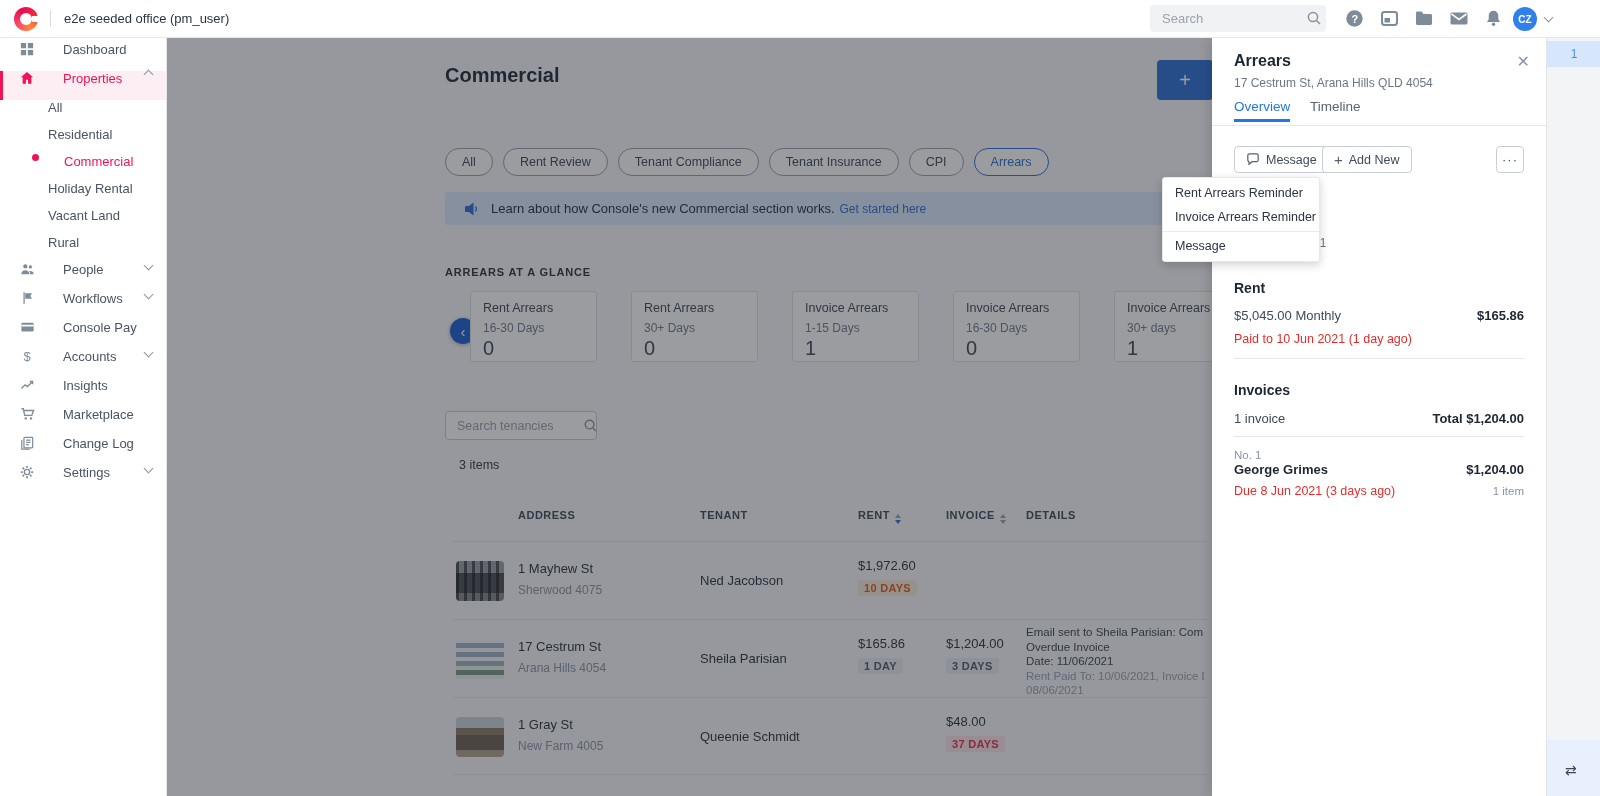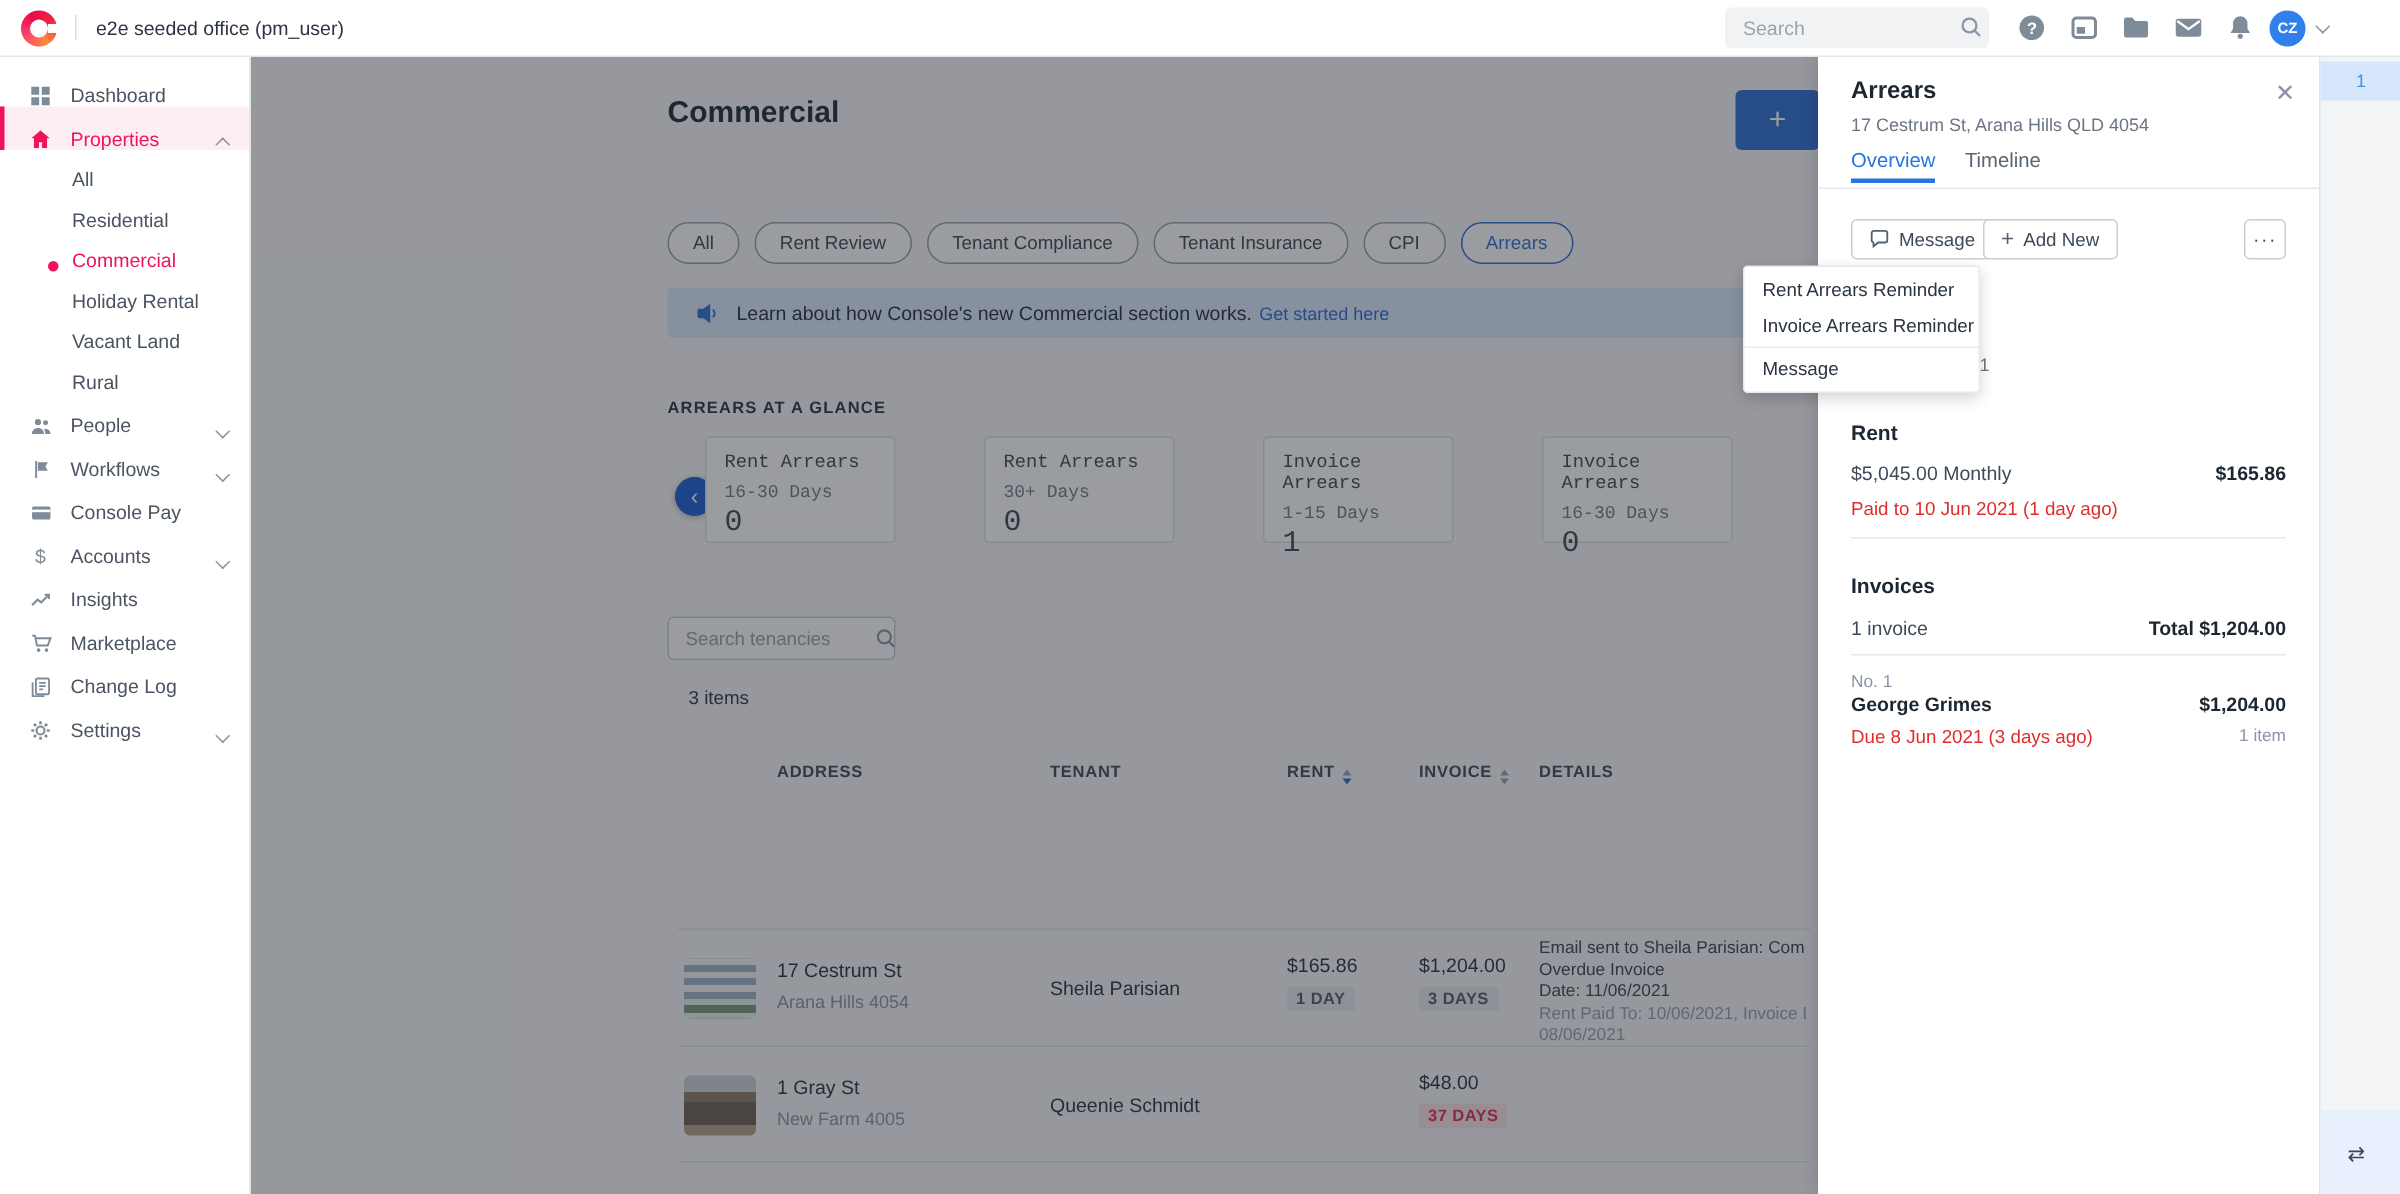--- a/index.html
+++ b/index.html
@@ -26,22 +26,22 @@
     align-items:center; justify-content:center; }
   .chev { display:inline-block; width:7px; height:7px; border-right:1.6px solid #8a94a6;
     border-bottom:1.6px solid #8a94a6; }
   .chev.down { transform:rotate(45deg); }
   .chev.up { transform:rotate(-135deg); }
   .tb-chev { position:absolute; left:1545px; top:14px; }
 
   
   .sidebar { position:absolute; left:0; top:38px; width:167px; height:758px; background:#fff;
     border-right:1px solid #e4e7eb; z-index:30; padding-top:4px; }
-  .side-item { position:relative; display:flex; align-items:flex-end; height:29px; padding:0 14px 0 19px;
-    cursor:pointer; }
+  .side-item { position:relative; display:flex; align-items:flex-start; height:29px; padding:0 14px 0 19px;
+    cursor:pointer;gap:16px; }
   .side-item .icon { width:16px; margin-right:12px; display:flex; justify-content:center; color:#7e8b99; }
   .side-item .lbl { font-size:13px; color:#4a5462; }
   .side-item.sub { height:27px; padding-left:48px; }
   .side-item.active-parent { background:#fdeef3; }
   .side-item.active-parent .lbl { color:#ef1357; }
   .active-bar { position:absolute; left:0; top:0; width:3px; height:100%; background:#ef1357; }
   .side-item .spring { margin-left:auto; }
   .sub-dot { width:7px; height:7px; border-radius:50%; background:#ef1357; margin-right:9px; }
   .side-item.sub.active { padding-left:32px; }
   .side-item.sub.active .lbl { color:#ef1357; }
@@ -58,21 +58,21 @@
   .chips { position:absolute; left:278px; top:110px; display:flex; gap:10px; }
   .chip { height:28px; line-height:26px; padding:0 16px; border:1px solid #97a0ab; border-radius:14px;
     background:#fff; font-size:12.5px; color:#3f4a58; cursor:pointer; white-space:nowrap; }
   .chip.active { border-color:#2f6fd3; color:#2f6fd3; }
   .banner { position:absolute; left:278px; top:154px; width:729px; height:33px; background:#dce9fb;
     border-radius:3px; display:flex; align-items:center; padding-left:18px; }
   .banner .txt { font-size:13px; color:#27313d; margin-left:12px; }
   .banner .lnk { font-size:12px; color:#2f6fd3; margin-left:5px; cursor:pointer; }
   .glance-head { position:absolute; left:278px; top:228px; font-size:11px; font-weight:700;
     color:#2a3441; letter-spacing:.8px; }
-  .cards { position:absolute; left:303px; top:253px; display:flex; gap:59px;font-family:Liberation Mono, monospace; }
+  .cards { position:absolute; left:303px; top:253px; display:flex; gap:34px; }
   .gcard { width:127px; height:71px; background:#fff; border:1px solid #dde1e6; border-radius:3px;
     padding:9px 12px; }
   .gcard .t { font-size:12.5px; color:#3e4a58; }
   .gcard .r { font-size:12px; color:#707c8b; margin-top:6px; }
   .gcard .c { font-size:20px; color:#3e4a58; margin-top:2px; }
   .car-prev { position:absolute; left:283px; top:280px; width:26px; height:26px; border-radius:50%;
     background:#1d5fd0; color:#fff; display:flex; align-items:center; justify-content:center;
     font-size:15px; box-shadow:0 1px 4px rgba(0,0,0,.3); cursor:pointer; }
   .tsearch { position:absolute; left:278px; top:373px; width:152px; height:29px; background:#fff;
     border:1px solid #c9ced6; border-radius:4px; padding:0 28px 0 11px; font-size:12.5px;
@@ -392,20 +392,28 @@
             <span class="car-up"></span>
             <span class="car-dn on"></span>
           </span></span>
       <span class="th" style="left:494px;"><span>INVOICE</span><span class="sorts">
             <span class="car-up"></span>
             <span class="car-dn"></span>
           </span></span>
       <span class="th" style="left:574px;">DETAILS</span>
     </div>
 
+    <div class="trow" style="top:503px;">
+      <div class="thumb gate"></div>
+      <div class="r-addr1">1 Mayhew St</div>
+      <div class="r-addr2">Sherwood 4075</div>
+      <div class="r-ten">Ned Jacobson</div>
+      <div class="r-rent-v">$1,972.60</div>
+      <div class="badge b-rent b-orange">10 DAYS</div>
+    </div>
 
     <div class="trow" style="top:581px;">
       <div class="thumb modern"></div>
       <div class="r-addr1">17 Cestrum St</div>
       <div class="r-addr2">Arana Hills 4054</div>
       <div class="r-ten">Sheila Parisian</div>
       <div class="r-rent-v">$165.86</div>
       <div class="badge b-rent b-gray">1 DAY</div>
       <div class="r-inv-v">$1,204.00</div>
       <div class="badge b-inv b-gray">3 DAYS</div>

